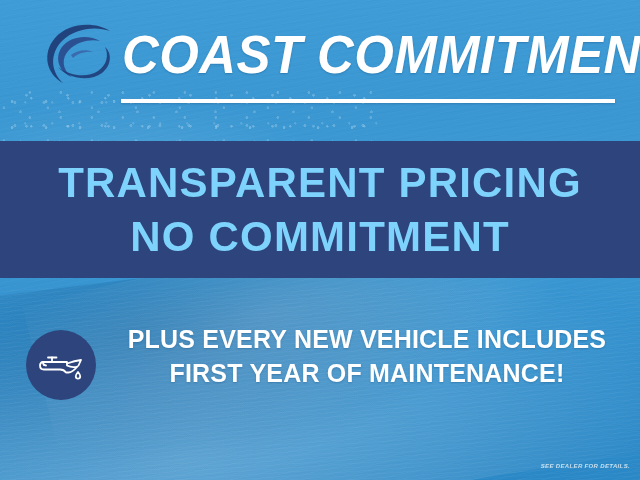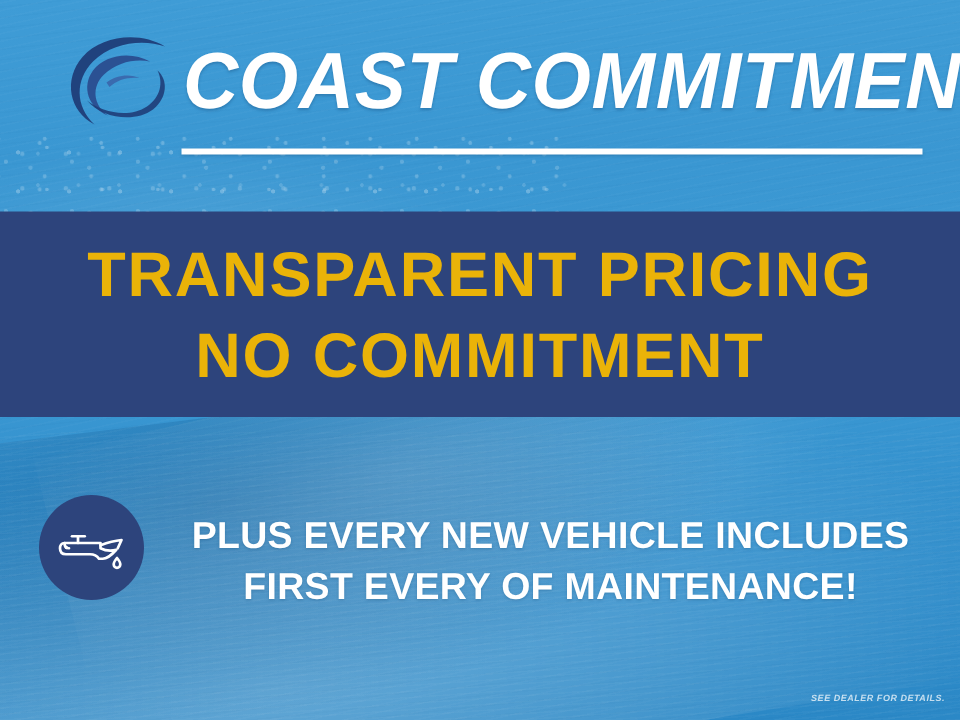--- a/index.html
+++ b/index.html
@@ -173,21 +173,21 @@
     left: 0; right: 0;
     top: 141px;
     height: 137px;
     background: #2d447c;
     display: flex;
     flex-direction: column;
     align-items: center;
     justify-content: center;
   }
   .navy-line {
-    color: #eab308;
+    color: #7dd3fc;
     font-family: "Liberation Sans", sans-serif;
     font-weight: bold;
     font-size: 42px;
     line-height: 1.28;
     letter-spacing: 1.2px;
     white-space: nowrap;
     text-align: center;
   }
 
   
@@ -213,21 +213,21 @@
   }
   .promo-text {
     position: absolute;
     left: 112px;
     right: 18px;
     top: 0;
     bottom: 0;
     display: flex;
     flex-direction: column;
     align-items: center;
-    justify-content: flex-end;
+    justify-content: flex-start;
   }
   .promo-line {
     color: #ffffff;
     font-family: "Liberation Sans", sans-serif;
     font-weight: bold;
     font-size: 25px;
     line-height: 1.36;
     letter-spacing: 0.2px;
     white-space: nowrap;
     text-align: center;
@@ -302,19 +302,19 @@
         <path d="M5 14 C5 16 6 17.5 8 17.5"></path>
         <circle cx="6.2" cy="17" r="1.1" fill="#ffffff" stroke="none"></circle>
 
         <path d="M40 24 C40 24 37.8 26.6 37.8 28.2 C37.8 29.6 38.8 30.6 40 30.6
                  C41.2 30.6 42.2 29.6 42.2 28.2 C42.2 26.6 40 24 40 24 Z"></path>
       </svg>
     </div>
 
     <div class="promo-text">
       <div class="promo-line">PLUS EVERY NEW VEHICLE INCLUDES</div>
-      <div class="promo-line">FIRST EVERY OF MAINTENANCE!</div>
+      <div class="promo-line">FIRST YEAR OF MAINTENANCE!</div>
     </div>
   </div>
 
   <div class="disclaimer">SEE DEALER FOR DETAILS.</div>
 
 </div>
 
 </body></html>

